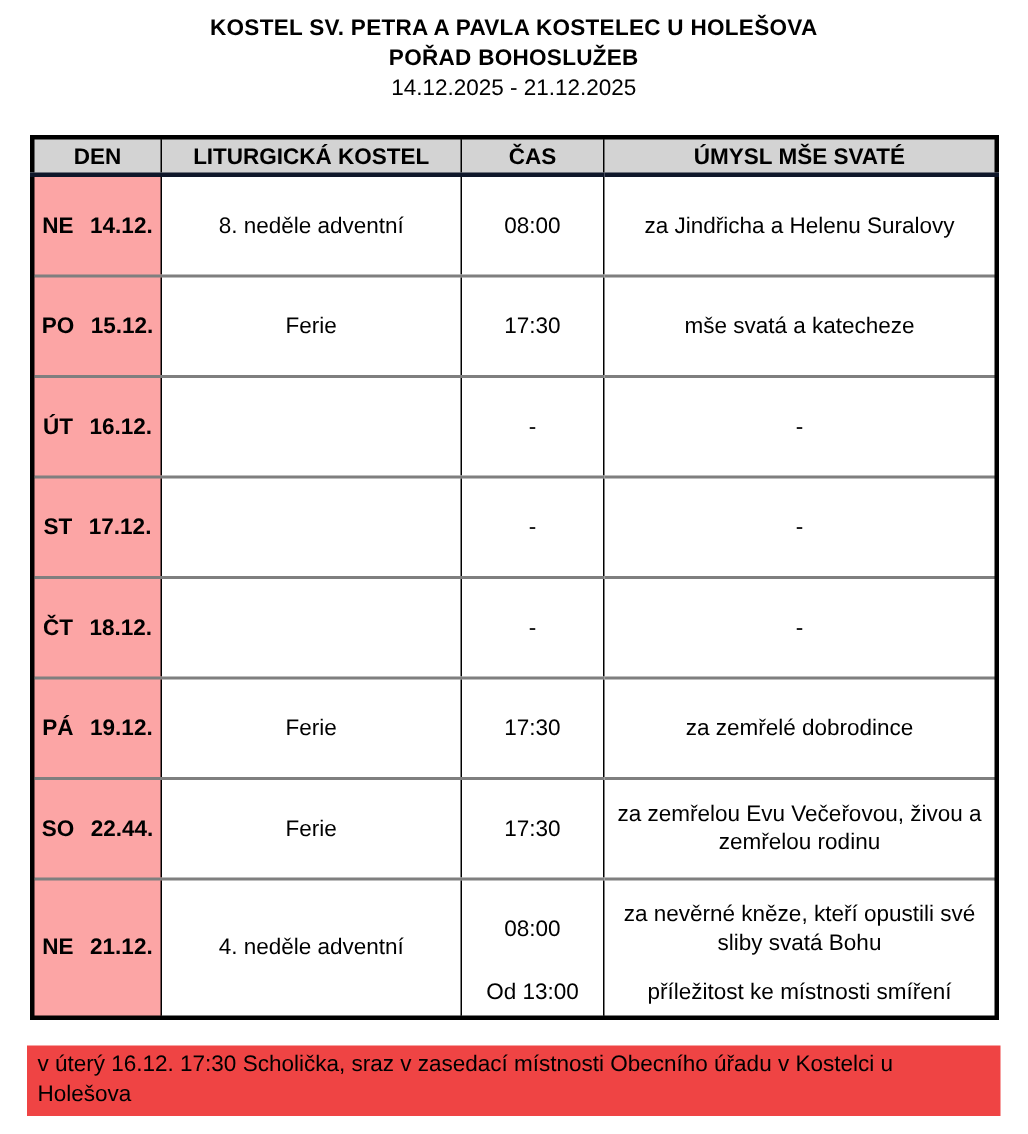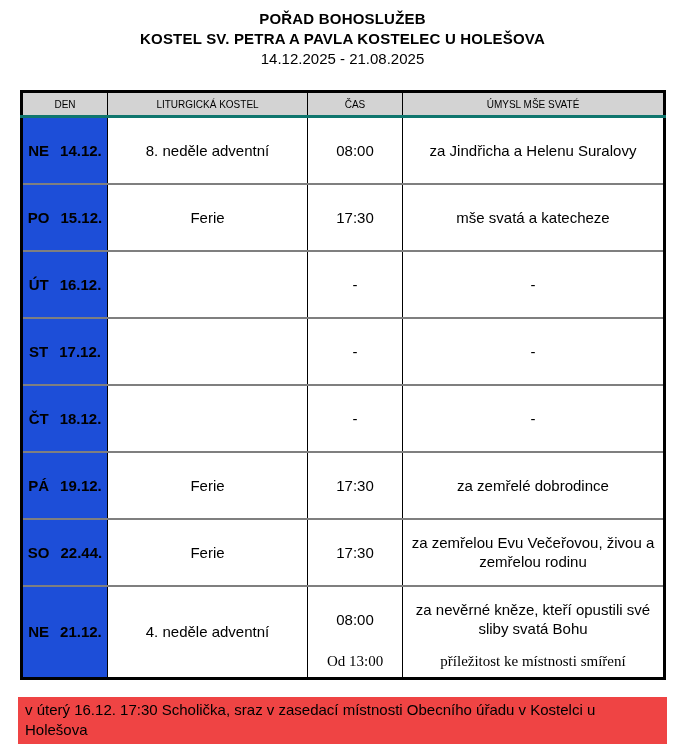--- a/index.html
+++ b/index.html
@@ -29,44 +29,44 @@
   }
   table.schedule {
     border-collapse: collapse;
     table-layout: fixed;
     width: 643px;
     margin: 21px 0 0 20px;
     border: 3px solid #000000;
   }
   table.schedule th {
     background: #d3d3d3;
-    font-size: 10px;
-    font-weight: normal;
+    font-size: 15px;
+    font-weight: bold;
     height: 22px;
     padding: 0;
     border-left: 1px solid #000000;
     border-right: 1px solid #000000;
-    border-bottom: 3px solid #0f766e;
+    border-bottom: 3px solid #0f172a;
     text-align: center;
     vertical-align: middle;
   }
   table.schedule td {
     font-size: 15px;
     border-left: 1px solid #000000;
     border-right: 1px solid #000000;
     border-top: 2px solid #7f7f7f;
     text-align: center;
     vertical-align: middle;
     padding: 0 3px;
     line-height: 19px;
   }
   tr.row-regular { height: 67px; }
   tr.row-last { height: 90px; }
   td.day-cell {
-    background: #1d4ed8;
+    background: #fca5a5;
     font-weight: bold;
     text-align: left;
     padding-left: 6px;
     white-space: nowrap;
     margin-top: 36px;
   }
   td.day-cell .day-date { margin-left: 11px; }
   td.stack-cell { padding: 0; }
   .stack-col {
     display: flex;
@@ -77,38 +77,37 @@
   .stack-top {
     flex: 1 1 auto;
     display: flex;
     align-items: center;
     justify-content: center;
     padding: 0 3px;
   }
   .stack-bottom {
     flex: 0 0 auto;
     padding: 0 3px 6px 3px;
-    font-family: Liberation Serif, serif;
   }
   .footer-note {
     margin: 17px 0 0 18px;
     width: 635px;
     background: #ef4444;
     font-size: 15px;
     line-height: 20px;
     padding: 3px 7px 4px 7px;
   }
 </style>
 </head>
 <body>
 
 <div class="doc-header">
+  <div class="title-line">KOSTEL SV. PETRA A PAVLA KOSTELEC U HOLEŠOVA</div>
   <div class="title-line">POŘAD BOHOSLUŽEB</div>
-  <div class="title-line">KOSTEL SV. PETRA A PAVLA KOSTELEC U HOLEŠOVA</div>
-  <div class="date-line">14.12.2025 - 21.08.2025</div>
+  <div class="date-line">14.12.2025 - 21.12.2025</div>
 </div>
 
 <table class="schedule">
   <colgroup>
     <col style="width:86px">
     <col style="width:200px">
     <col style="width:95px">
     <col style="width:262px">
   </colgroup>
   <thead>

